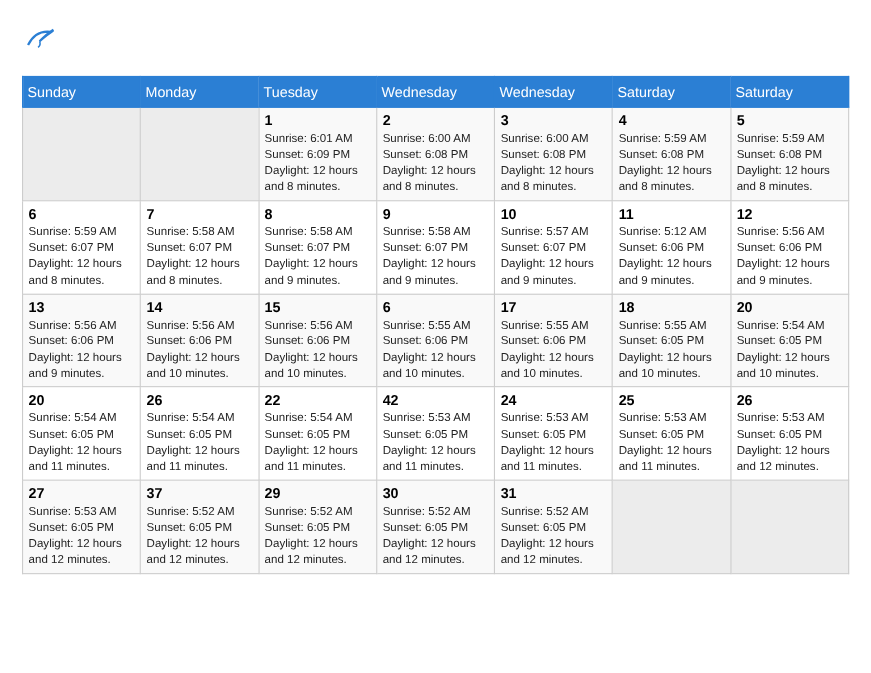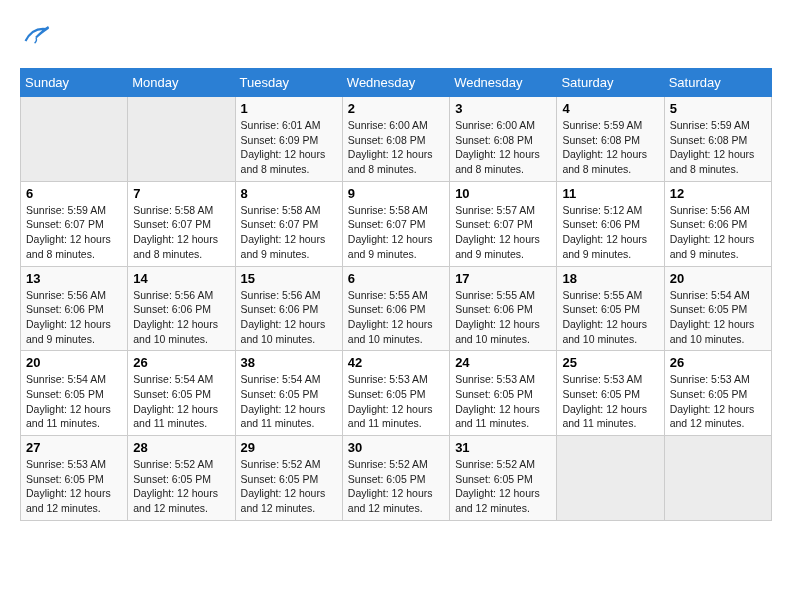--- a/index.html
+++ b/index.html
@@ -250,21 +250,21 @@
 Sunset: 6:05 PM
 Daylight: 12 hours and 11 minutes.</div>
         </td>
         <td>
           <div class="day-num">26</div>
           <div class="day-info">Sunrise: 5:54 AM
 Sunset: 6:05 PM
 Daylight: 12 hours and 11 minutes.</div>
         </td>
         <td>
-          <div class="day-num">38</div>
+          <div class="day-num">22</div>
           <div class="day-info">Sunrise: 5:54 AM
 Sunset: 6:05 PM
 Daylight: 12 hours and 11 minutes.</div>
         </td>
         <td>
           <div class="day-num">42</div>
           <div class="day-info">Sunrise: 5:53 AM
 Sunset: 6:05 PM
 Daylight: 12 hours and 11 minutes.</div>
         </td>
@@ -288,21 +288,21 @@
         </td>
       </tr>
       <tr>
         <td>
           <div class="day-num">27</div>
           <div class="day-info">Sunrise: 5:53 AM
 Sunset: 6:05 PM
 Daylight: 12 hours and 12 minutes.</div>
         </td>
         <td>
-          <div class="day-num">28</div>
+          <div class="day-num">37</div>
           <div class="day-info">Sunrise: 5:52 AM
 Sunset: 6:05 PM
 Daylight: 12 hours and 12 minutes.</div>
         </td>
         <td>
           <div class="day-num">29</div>
           <div class="day-info">Sunrise: 5:52 AM
 Sunset: 6:05 PM
 Daylight: 12 hours and 12 minutes.</div>
         </td>

